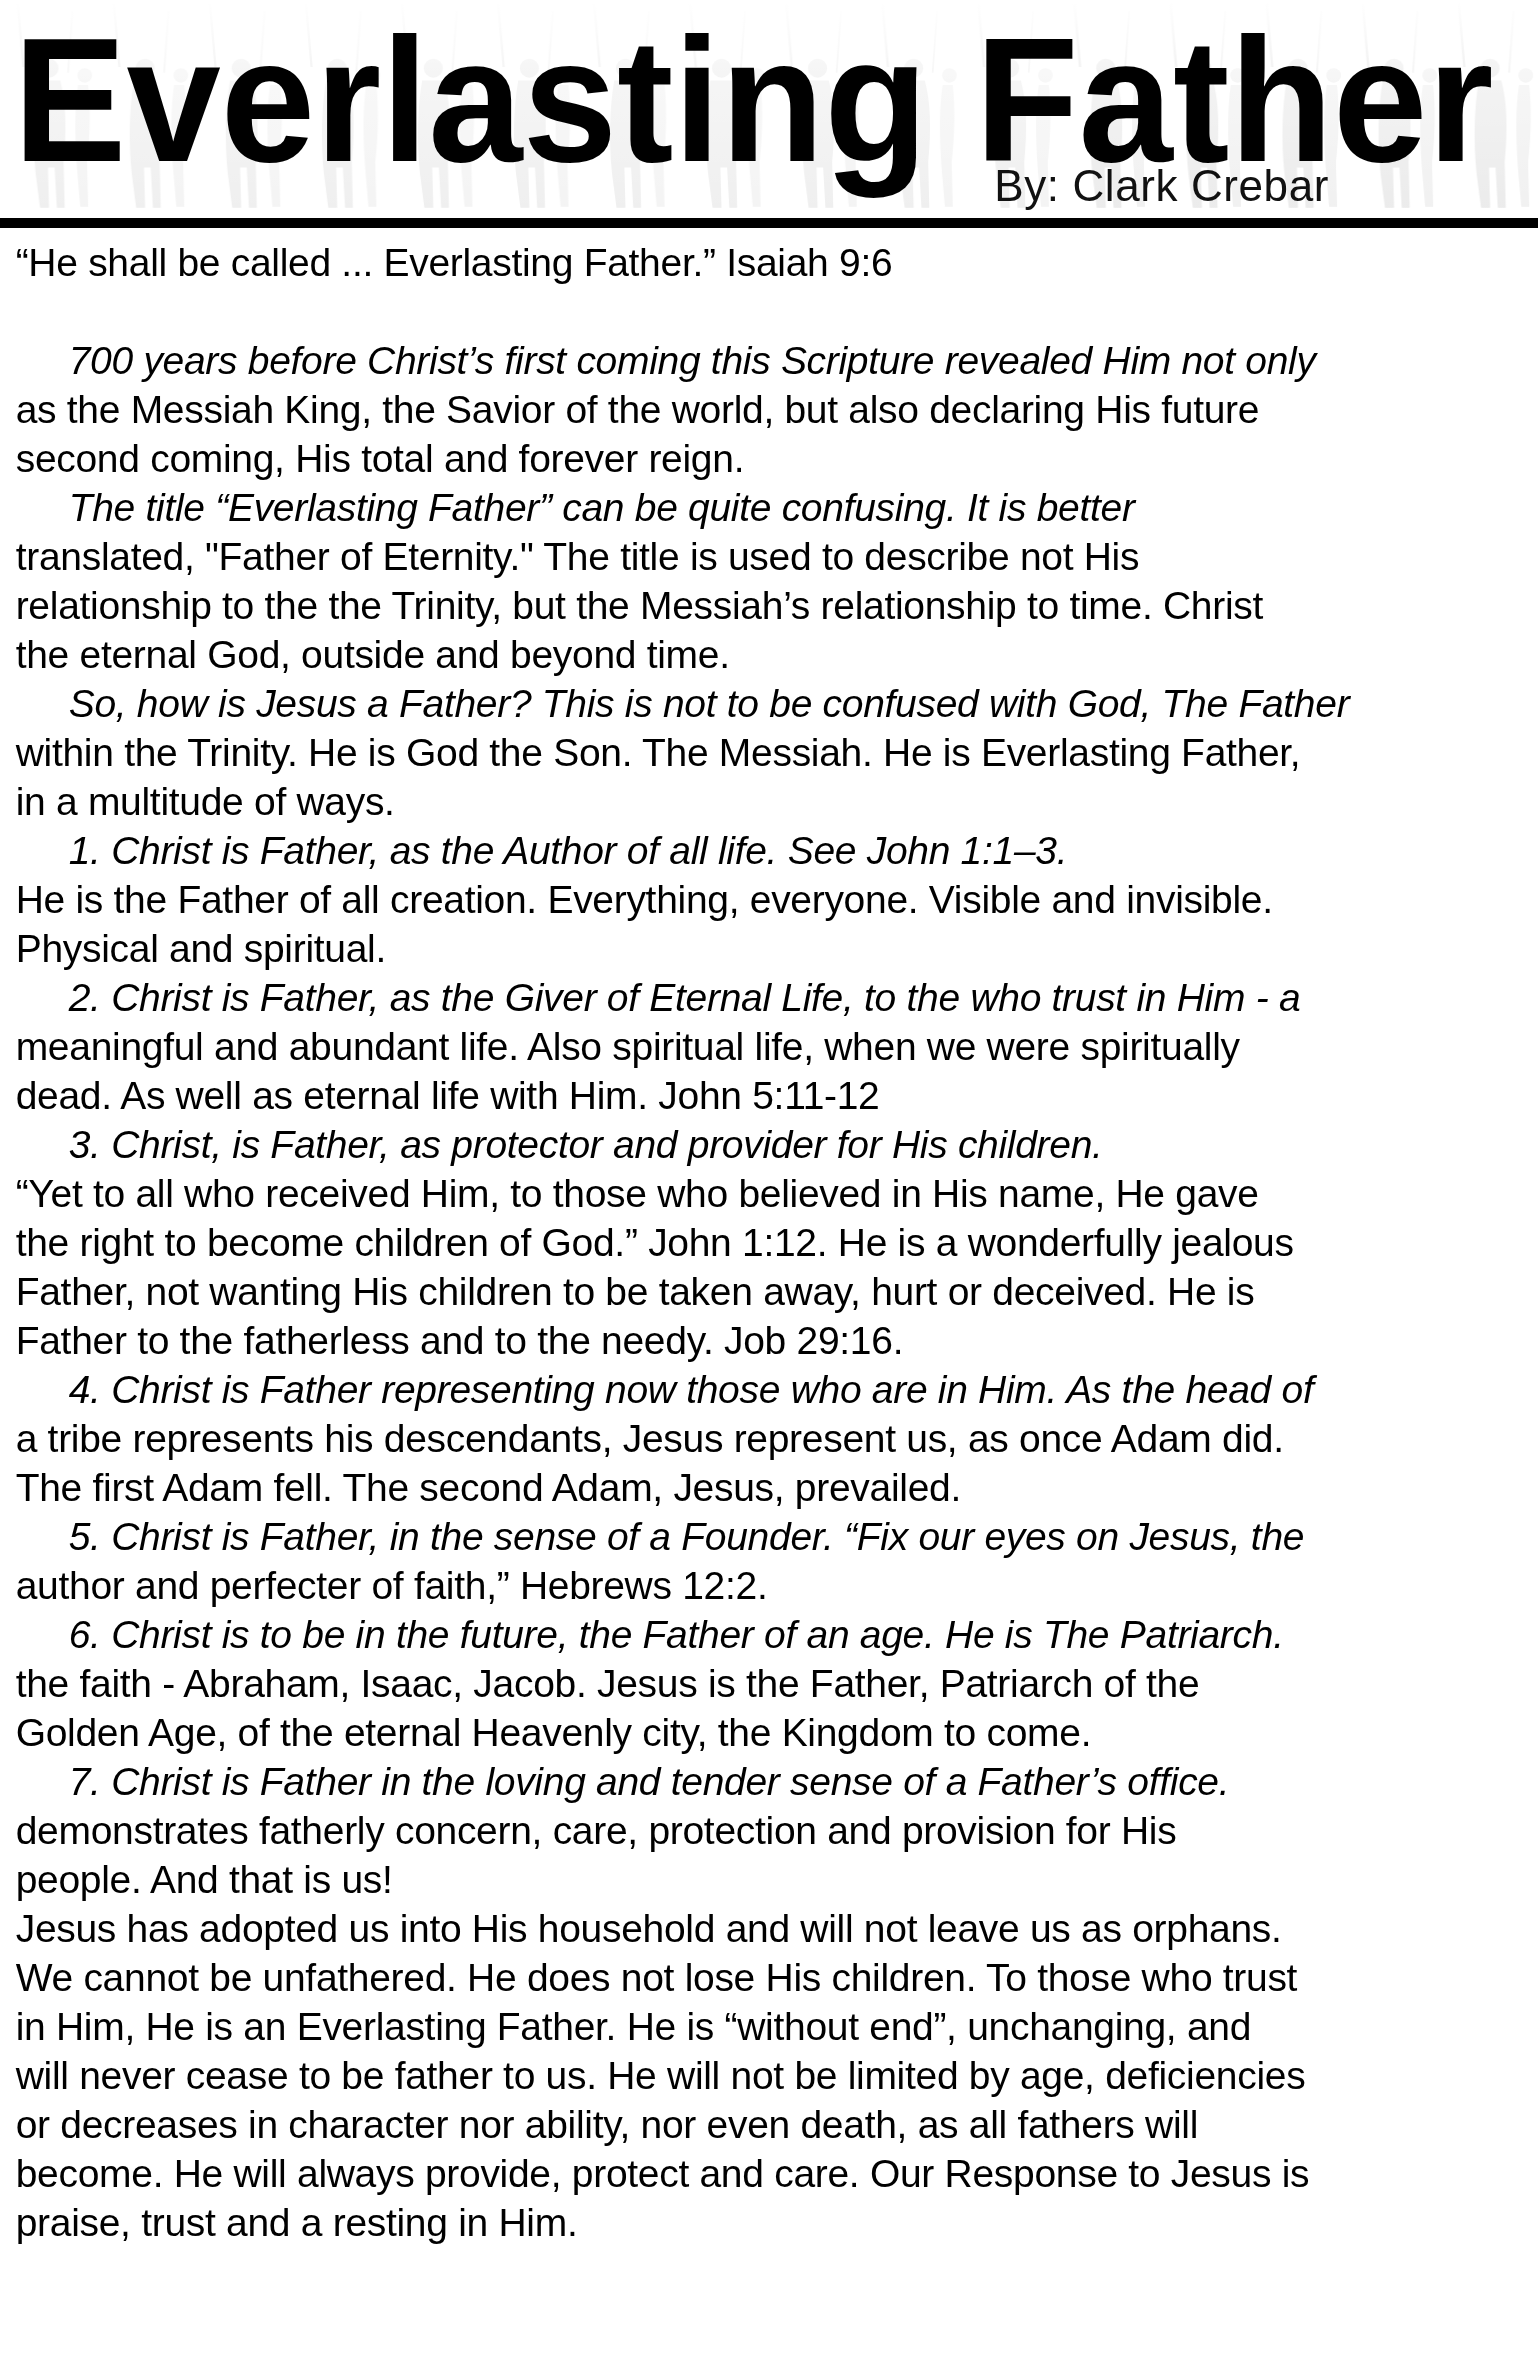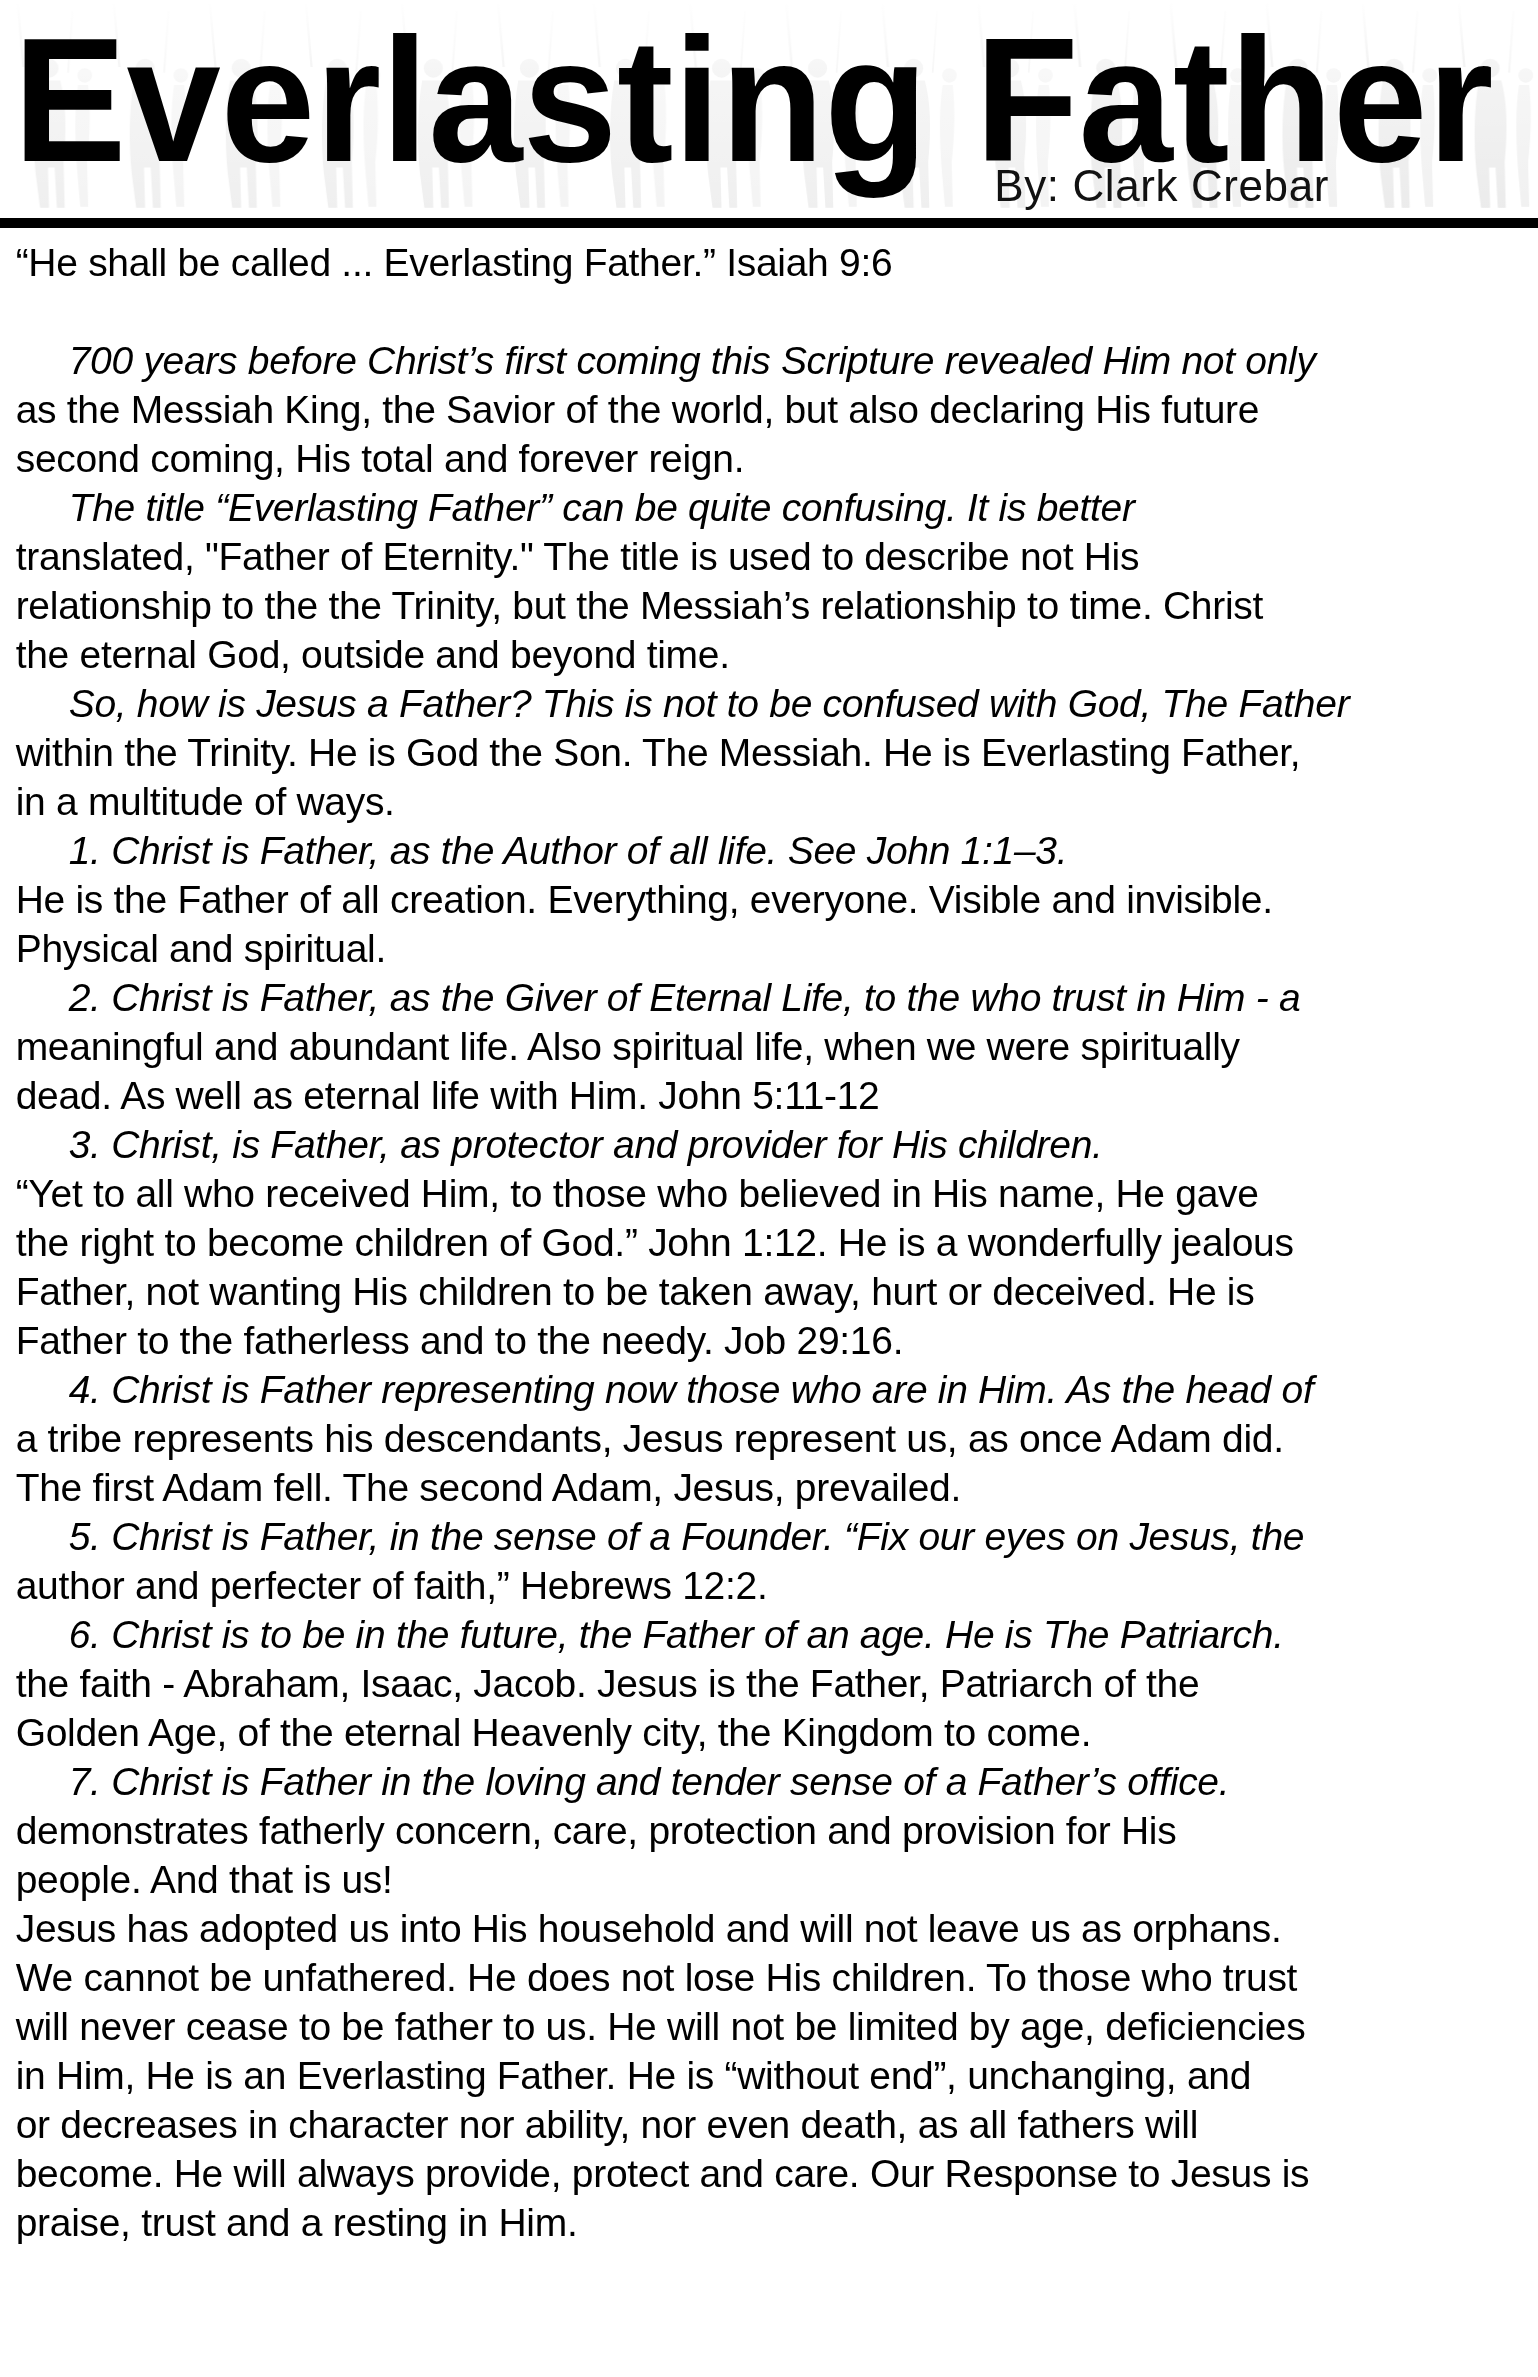--- a/index.html
+++ b/index.html
@@ -116,19 +116,19 @@
     <div class="line indent">5. Christ is Father, in the sense of a Founder. “Fix our eyes on Jesus, the</div>
     <div class="line">author and perfecter of faith,” Hebrews 12:2.</div>
     <div class="line indent">6. Christ is to be in the future, the Father of an age. He is The Patriarch.</div>
     <div class="line">the faith - Abraham, Isaac, Jacob. Jesus is the Father, Patriarch of the</div>
     <div class="line">Golden Age, of the eternal Heavenly city, the Kingdom to come.</div>
     <div class="line indent">7. Christ is Father in the loving and tender sense of a Father’s office.</div>
     <div class="line">demonstrates fatherly concern, care, protection and provision for His</div>
     <div class="line">people. And that is us!</div>
     <div class="line">Jesus has adopted us into His household and will not leave us as orphans.</div>
     <div class="line">We cannot be unfathered. He does not lose His children. To those who trust</div>
+    <div class="line">in Him, He is an Everlasting Father. He is “without end”, unchanging, and</div>
     <div class="line">will never cease to be father to us. He will not be limited by age, deficiencies</div>
-    <div class="line">in Him, He is an Everlasting Father. He is “without end”, unchanging, and</div>
     <div class="line">or decreases in character nor ability, nor even death, as all fathers will</div>
     <div class="line">become. He will always provide, protect and care. Our Response to Jesus is</div>
     <div class="line">praise, trust and a resting in Him.</div>
   </div>
 
 
 </body></html>

